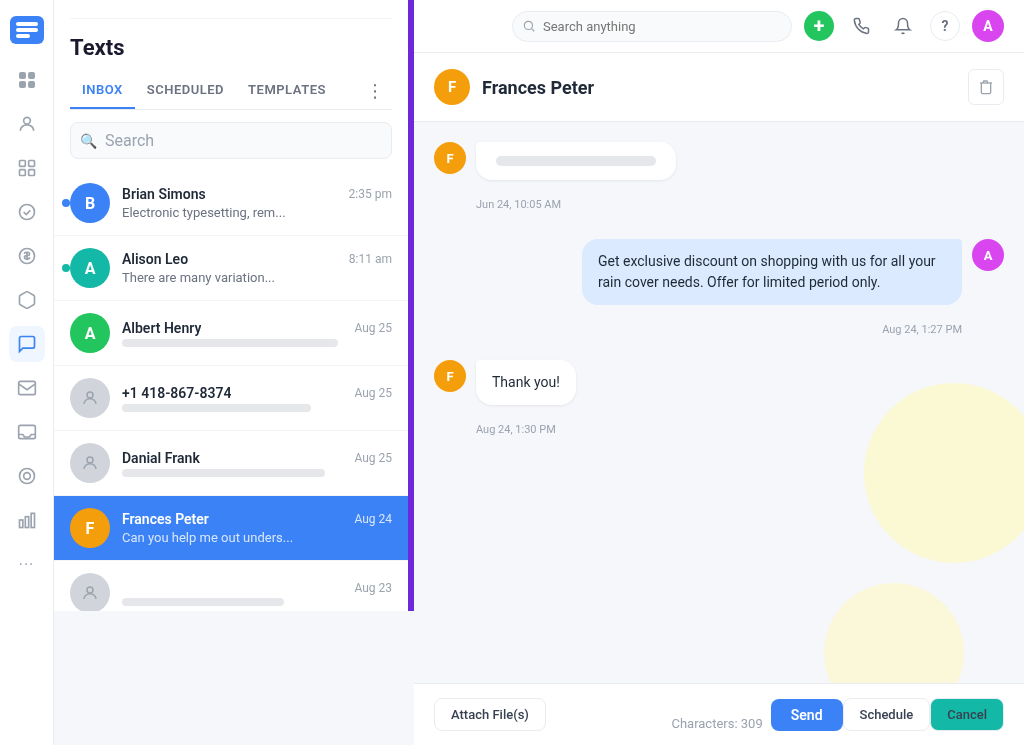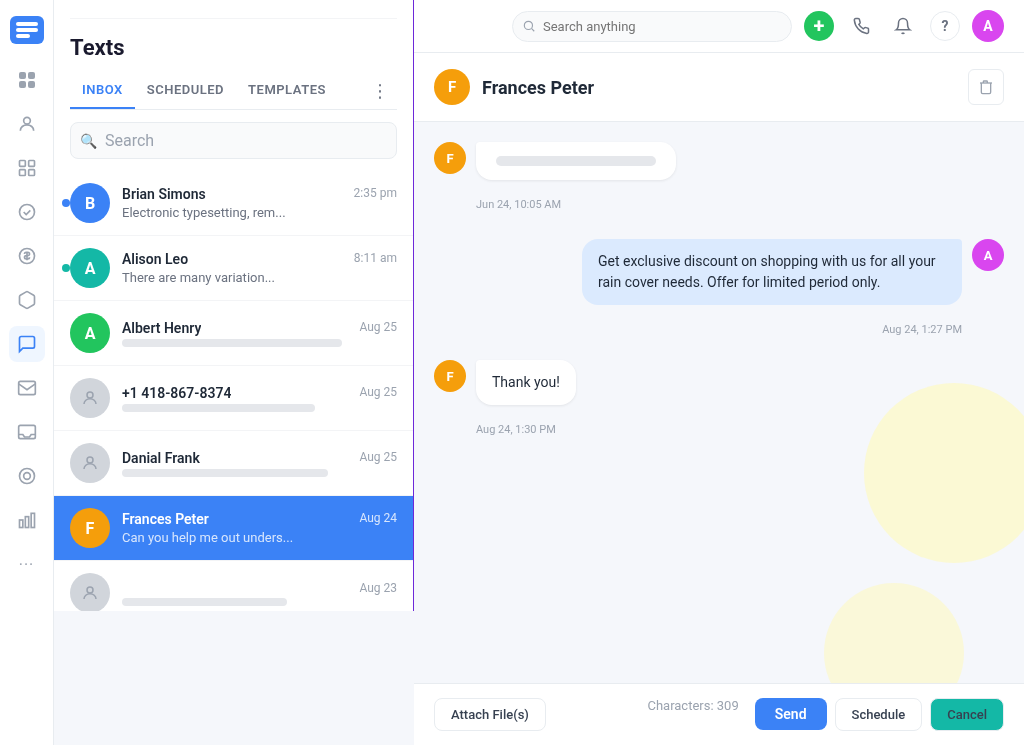--- a/index.html
+++ b/index.html
@@ -39,21 +39,21 @@
       color: #9ba3af;
       font-size: 18px;
       position: relative;
     }
     .sidebar-icon-btn.active-chat { background: #eff6ff; color: #3b82f6; }
 
     
     .left-panel {
       width: 360px;
       background: #fff;
-      border-right: 1px solid #6d28d9;
+      border-right: 6px solid #6d28d9;
       display: flex;
       flex-direction: column;
       height: 611px;
     }
     .left-header {
       padding: 16px 16px 0 16px;
     }
     .left-title {
       font-size: 22px;
       font-weight: 700;
@@ -157,20 +157,21 @@
     .unread-dot.blue { background: #3b82f6; }
     .unread-dot.teal { background: #14b8a6; }
     .contact-info {
       flex: 1;
       margin-left: 12px;
       min-width: 0;
     }
     .contact-header {
       display: flex;
       justify-content: space-between;
+      align-items: center;
       margin-bottom: 3px;
     }
     .contact-name {
       font-size: 14px;
       font-weight: 600;
       color: #1f2937;
       white-space: nowrap;
       overflow: hidden;
       text-overflow: ellipsis;
     }
@@ -359,22 +360,21 @@
       color: #9ba3af;
       border: none;
       outline: none;
       resize: none;
       margin-bottom: 12px;
       min-height: 32px;
       background: transparent;
     }
     .compose-footer {
       display: flex;
-      align-items: flex-start;
-      gap: 8px;
+      align-items: flex-end;
     }
     .attach-btn {
       border: 1px solid #e8ecf0;
       border-radius: 8px;
       padding: 8px 16px;
       font-size: 13px;
       color: #374151;
       background: #fff;
       cursor: pointer;
       font-weight: 500;

